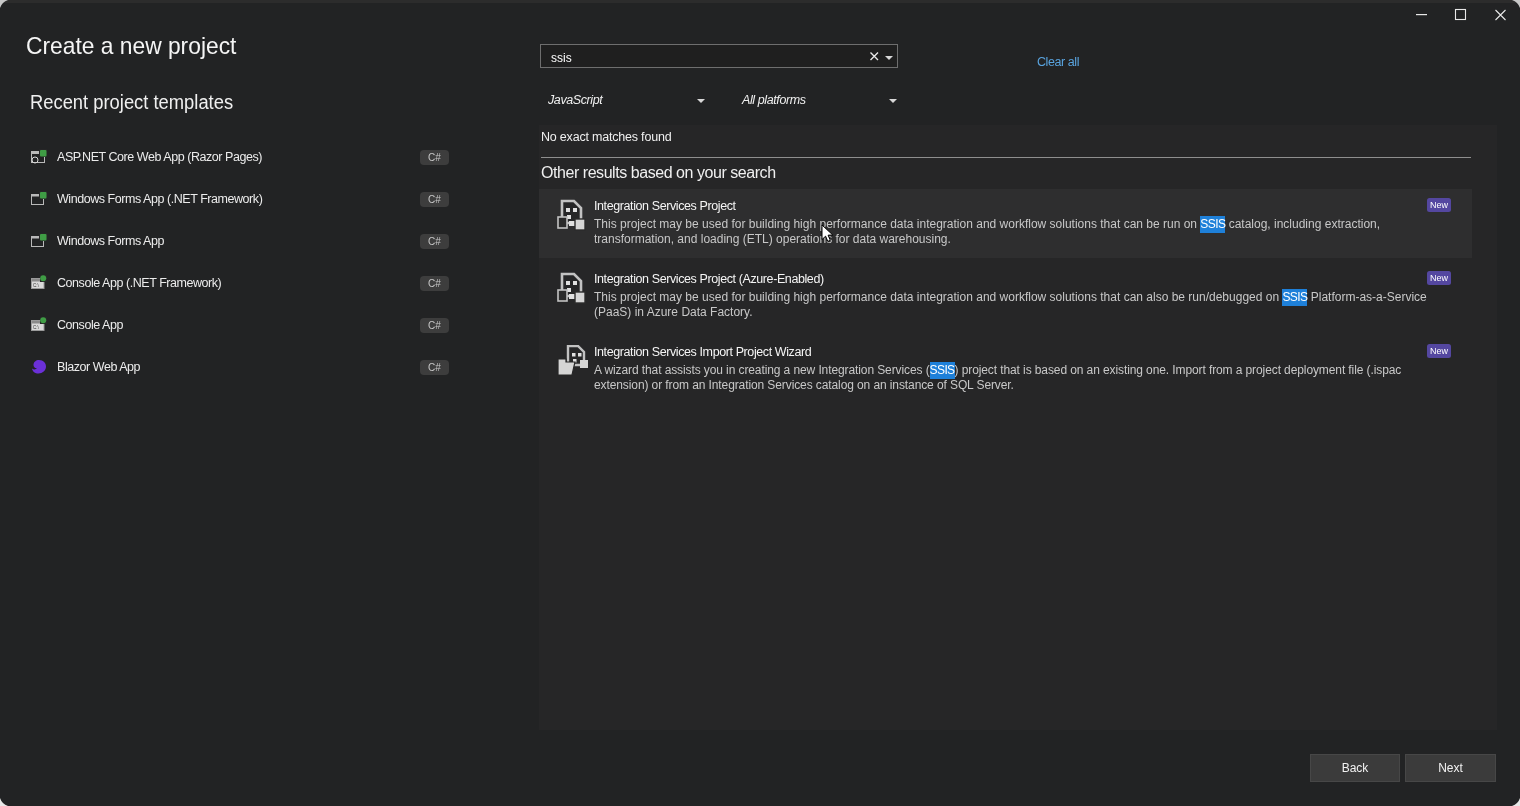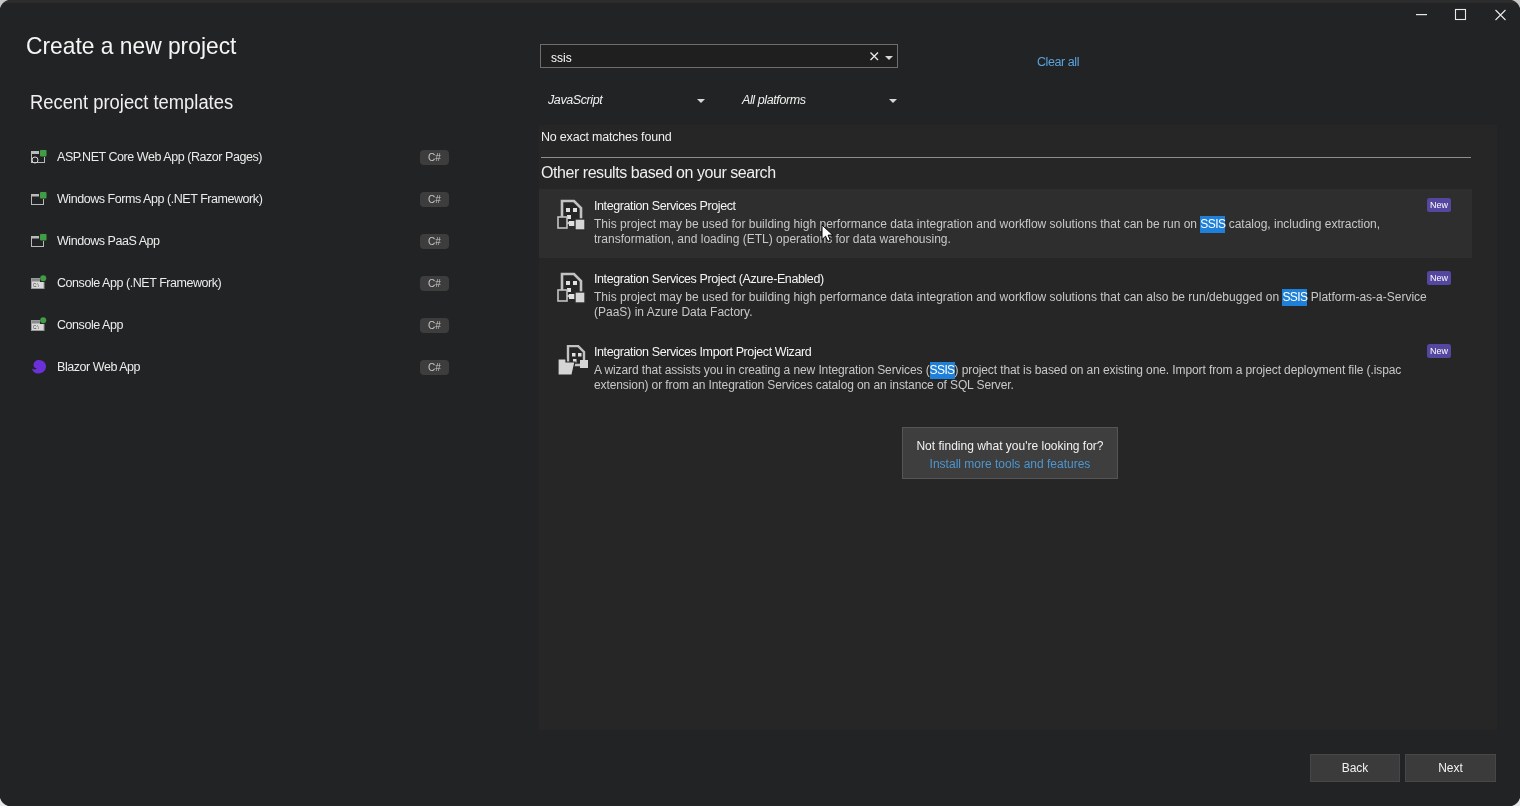--- a/index.html
+++ b/index.html
@@ -96,21 +96,21 @@
   <div class="badge">C#</div>
 </div>
 
 <div class="tpl" style="top:220px;">
   <svg class="ic" width="16" height="16" viewBox="0 0 16 16">
     <rect x="0.5" y="3.5" width="12" height="10" fill="none" stroke="#b9b9b9" stroke-width="1"></rect>
     <rect x="0.5" y="3.5" width="12" height="2" fill="#b9b9b9"></rect>
     <rect x="8" y="0" width="8" height="8" fill="#262627"></rect>
     <rect x="9" y="1" width="6.5" height="6.5" rx="1" fill="#3f9d45"></rect>
   </svg>
-  <div class="lab">Windows PaaS App</div>
+  <div class="lab">Windows Forms App</div>
   <div class="badge">C#</div>
 </div>
 
 <div class="tpl" style="top:262px;">
   <svg class="ic" width="16" height="16" viewBox="0 0 16 16">
     <rect x="0.5" y="3.5" width="12.5" height="10" fill="#d9d9d9" stroke="#9a9a9a" stroke-width="1"></rect>
     <rect x="1" y="4" width="11.5" height="2.5" fill="#8a8a8a"></rect>
     <text x="2" y="11.5" font-size="4.5" fill="#333">C:\</text>
     <rect x="9" y="0" width="7" height="7" fill="#262627"></rect>
     <circle cx="12.2" cy="3.2" r="3" fill="#3f9d45"></circle>
@@ -203,24 +203,20 @@
       <rect x="22" y="8" width="3.5" height="3.5" fill="#e0e0e0"></rect>
       <rect x="17" y="14" width="3.5" height="3.5" fill="#e0e0e0"></rect>
       <path d="M2 14 h8 v3 h9 l-3 13 h-14 z" fill="#d5d5d5" stroke="#262627" stroke-width="1.2"></path>
       <rect x="24" y="15" width="8" height="8" fill="#d5d5d5"></rect>
     </svg>
     <div class="rtitle">Integration Services Import Project Wizard</div>
     <div class="rdesc" style="letter-spacing:-0.1px;">A wizard that assists you in creating a new Integration Services (<span class="hlt">SSIS</span>) project that is based on an existing one. Import from a project deployment file (.ispac<br>extension) or from an Integration Services catalog on an instance of SQL Server.</div>
     <div class="new">New</div>
   </div>
 
-  <div class="notfind" style="left:363px;top:302px;">
-    <div class="l1">Not finding what you're looking for?</div>
-    <div class="l2">Install more tools and features</div>
-  </div>
 </div>
 
 <div class="btn" style="left:1310px;width:90px;">Back</div>
 <div class="btn" style="left:1405px;width:91px;">Next</div>
 
 <svg class="abs" style="left:820px;top:224px;" width="14" height="20" viewBox="0 0 14 20">
   <path d="M2 1 L2 15.5 L5.6 12.2 L7.8 17.4 L10.3 16.3 L8.1 11.2 L12.8 11 Z" fill="#ffffff" stroke="#000000" stroke-width="1"></path>
 </svg>
 
 </body></html>

